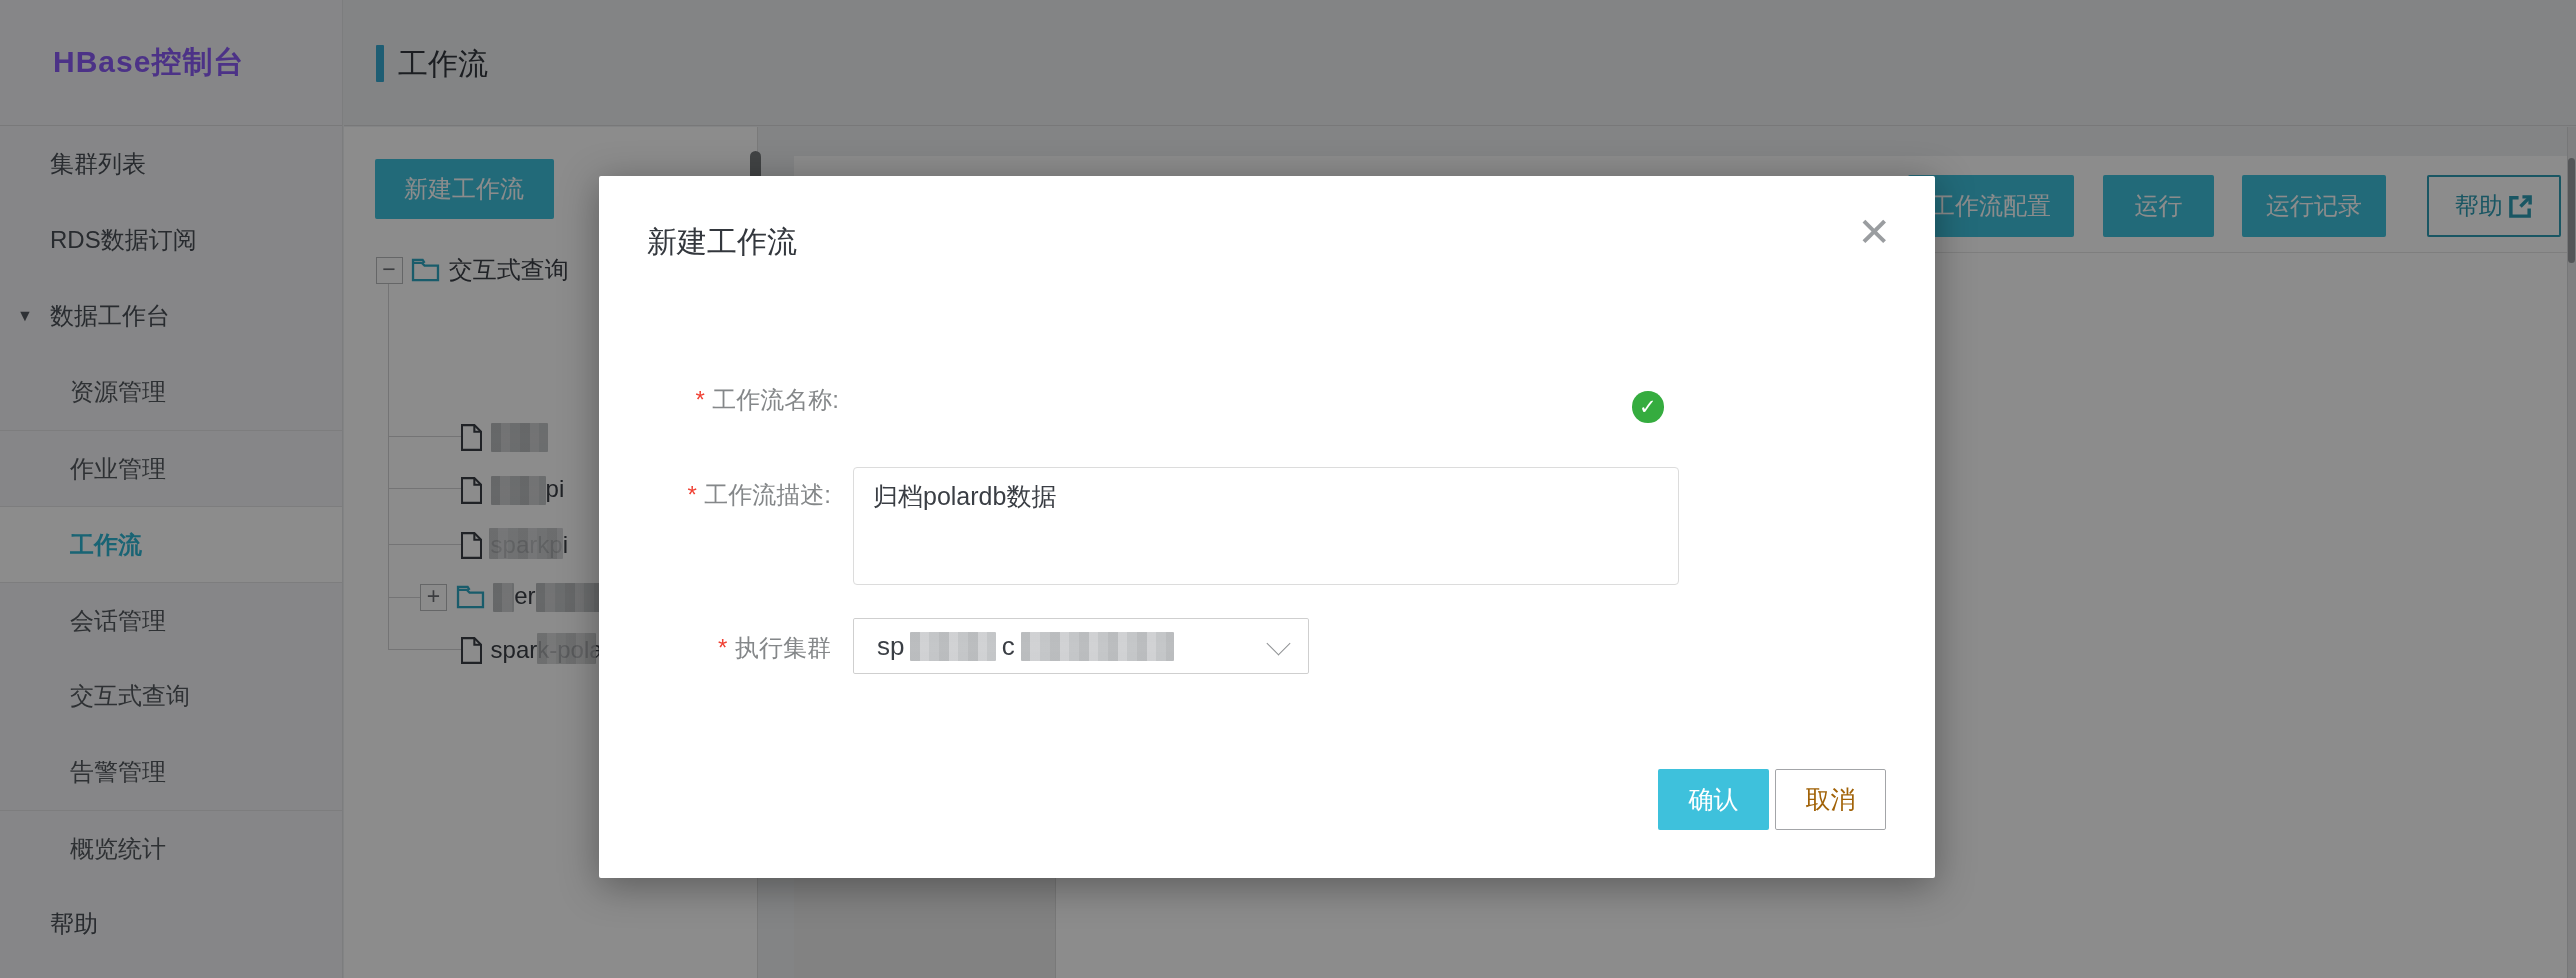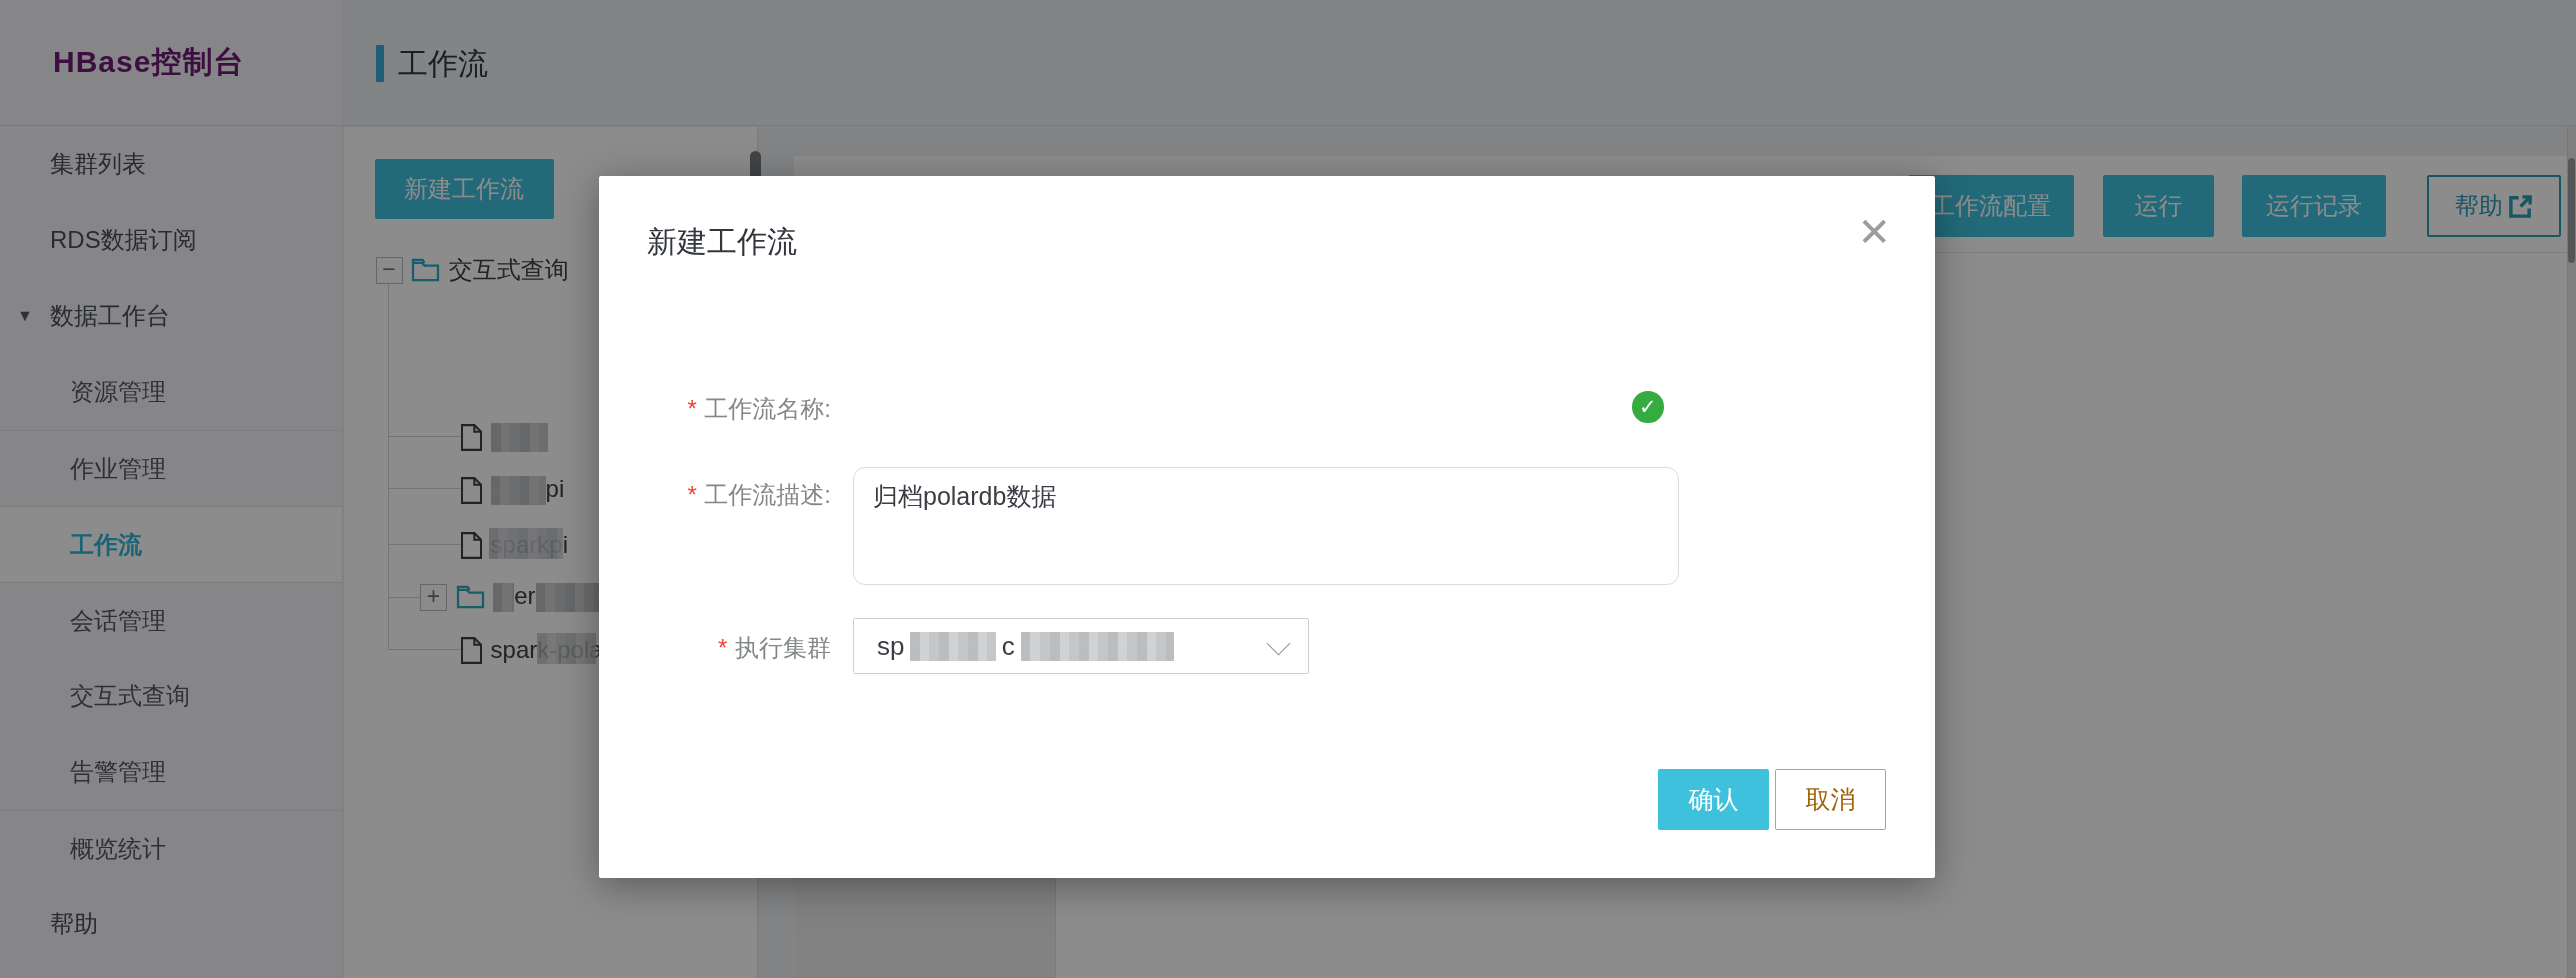--- a/index.html
+++ b/index.html
@@ -2,21 +2,21 @@
 <html><head>
 <meta charset="utf-8">
 <style>
   html,body{margin:0;padding:0;}
   body{font-family:"Liberation Sans","DejaVu Sans",sans-serif;background:#eef0f2;}
   .stage{position:relative;width:2576px;height:979px;overflow:hidden;background:#eef0f2;}
 
   
   .sidebar{position:absolute;left:0;top:0;width:343px;height:979px;background:#f4f5f7;border-right:1px solid #e2e3e5;box-sizing:border-box;}
   .sidebar-header{height:126px;border-bottom:1px solid #dcdddf;display:flex;align-items:center;padding-left:53px;box-sizing:border-box;}
-  .app-title{font-size:30px;font-weight:bold;color:#701a75;letter-spacing:1px;}
+  .app-title{font-size:30px;font-weight:bold;color:#8b5cf6;letter-spacing:1px;}
   .nav-item{position:relative;height:76px;display:flex;align-items:center;padding-left:50px;font-size:24px;color:#4a4f57;cursor:pointer;box-sizing:border-box;}
   .nav-item .caret{position:absolute;left:17px;top:50%;transform:translateY(-50%);font-size:16px;color:#555a61;}
   .nav-sub{padding-left:70px;color:#55595f;}
   .nav-divider-top{border-top:1px solid #e3e4e6;}
   .nav-active{background:#ffffff;color:#2fb6d4;font-weight:bold;}
 
   
   .topbar{position:absolute;left:344px;top:0;width:2232px;height:126px;border-bottom:1px solid #dadbdd;box-sizing:border-box;}
   .accent-bar{position:absolute;left:32px;top:45px;width:7.6px;height:37px;background:#38aad2;border-radius:1px;}
   .page-title{position:absolute;left:54px;top:45px;font-size:30px;color:#33383f;line-height:37px;}
@@ -47,21 +47,21 @@
   .win-scroll-thumb{position:absolute;right:1px;top:30.5px;width:6.7px;height:105px;background:#9b9da0;border-radius:3.8px;}
 
   
   .overlay{position:absolute;left:0;top:0;width:2576px;height:979px;background:rgba(0,0,0,0.45);z-index:50;}
   .modal{position:absolute;left:599px;top:176px;width:1336px;height:702px;background:#ffffff;border-radius:1.9px;box-shadow:0 7.6px 38px rgba(0,0,0,.35);z-index:100;}
   .modal-title{position:absolute;left:48px;top:46px;font-size:30px;color:#33373d;}
   .modal-close{position:absolute;right:44px;top:36px;font-size:40px;font-weight:100;color:#9a9da0;cursor:pointer;line-height:1;}
   .frow-label{position:absolute;left:0;width:232px;text-align:right;font-size:24px;color:#848789;}
   .req{color:#f04134;margin-right:7.6px;font-size:24px;}
   .finput{position:absolute;left:254px;width:826px;height:59px;border:1.9px solid #dcdcdc;border-radius:1.9px;box-sizing:border-box;font-size:26px;color:#3a3e44;padding:0 53px 0 25px;font-family:inherit;background:#fff;}
-  .ftextarea{position:absolute;left:254px;width:826px;height:118px;border:1.9px solid #dcdcdc;border-radius:12px;box-sizing:border-box;font-size:25px;color:#3a3e44;padding:12.4px 19px;font-family:inherit;resize:none;background:#fff;}
+  .ftextarea{position:absolute;left:254px;width:826px;height:118px;border:1.9px solid #dcdcdc;border-radius:4px;box-sizing:border-box;font-size:25px;color:#3a3e44;padding:12.4px 19px;font-family:inherit;resize:none;background:#fff;}
   .check-badge{position:absolute;left:1033px;width:31.5px;height:31.5px;border-radius:50%;background:#35ac3f;color:#fff;font-size:21px;font-weight:bold;text-align:center;line-height:31.5px;}
   .fselect{position:absolute;left:254px;width:456px;height:56px;border:1.9px solid #cfcfcf;border-radius:1.9px;box-sizing:border-box;background:#fff;display:flex;align-items:center;padding-left:23px;font-size:26px;color:#3a3e44;cursor:pointer;}
   .chev{position:absolute;right:21px;top:16px;width:16px;height:16px;border-right:1.9px solid #8f9294;border-bottom:1.9px solid #8f9294;transform:rotate(45deg);}
   .btn-confirm{position:absolute;left:1059px;top:593px;width:111px;height:61px;background:#3ec1dc;color:#fff;font-size:25px;border:none;border-radius:1.9px;cursor:pointer;font-family:inherit;}
   .btn-cancel{position:absolute;left:1176px;top:593px;width:111px;height:61px;background:#fff;color:#a16207;font-size:25px;border:1.9px solid #a3a5a8;border-radius:1.9px;box-sizing:border-box;cursor:pointer;font-family:inherit;}
 
   .doc-icon,.folder-icon{flex:0 0 auto;}
 </style>
 </head>
 <body>
@@ -205,21 +205,21 @@
   <div class="win-scroll">
     <div class="win-scroll-thumb"></div>
   </div>
 
   <div class="overlay"></div>
 
   <div class="modal">
     <div class="modal-title">新建工作流</div>
     <div class="modal-close">✕</div>
 
-    <div class="frow-label" style="top:217px;">
+    <div class="frow-label" style="top:208px;padding-left:8px;">
       <span class="req">*</span><span>工作流名称:</span>
     </div>
     <div class="check-badge" style="top:215px;">✓</div>
 
     <div class="frow-label" style="top:303px;">
       <span class="req">*</span><span>工作流描述:</span>
     </div>
     <textarea class="ftextarea" style="top: 291px;">归档polardb数据</textarea>
 
     <div class="frow-label" style="top:456px;">

